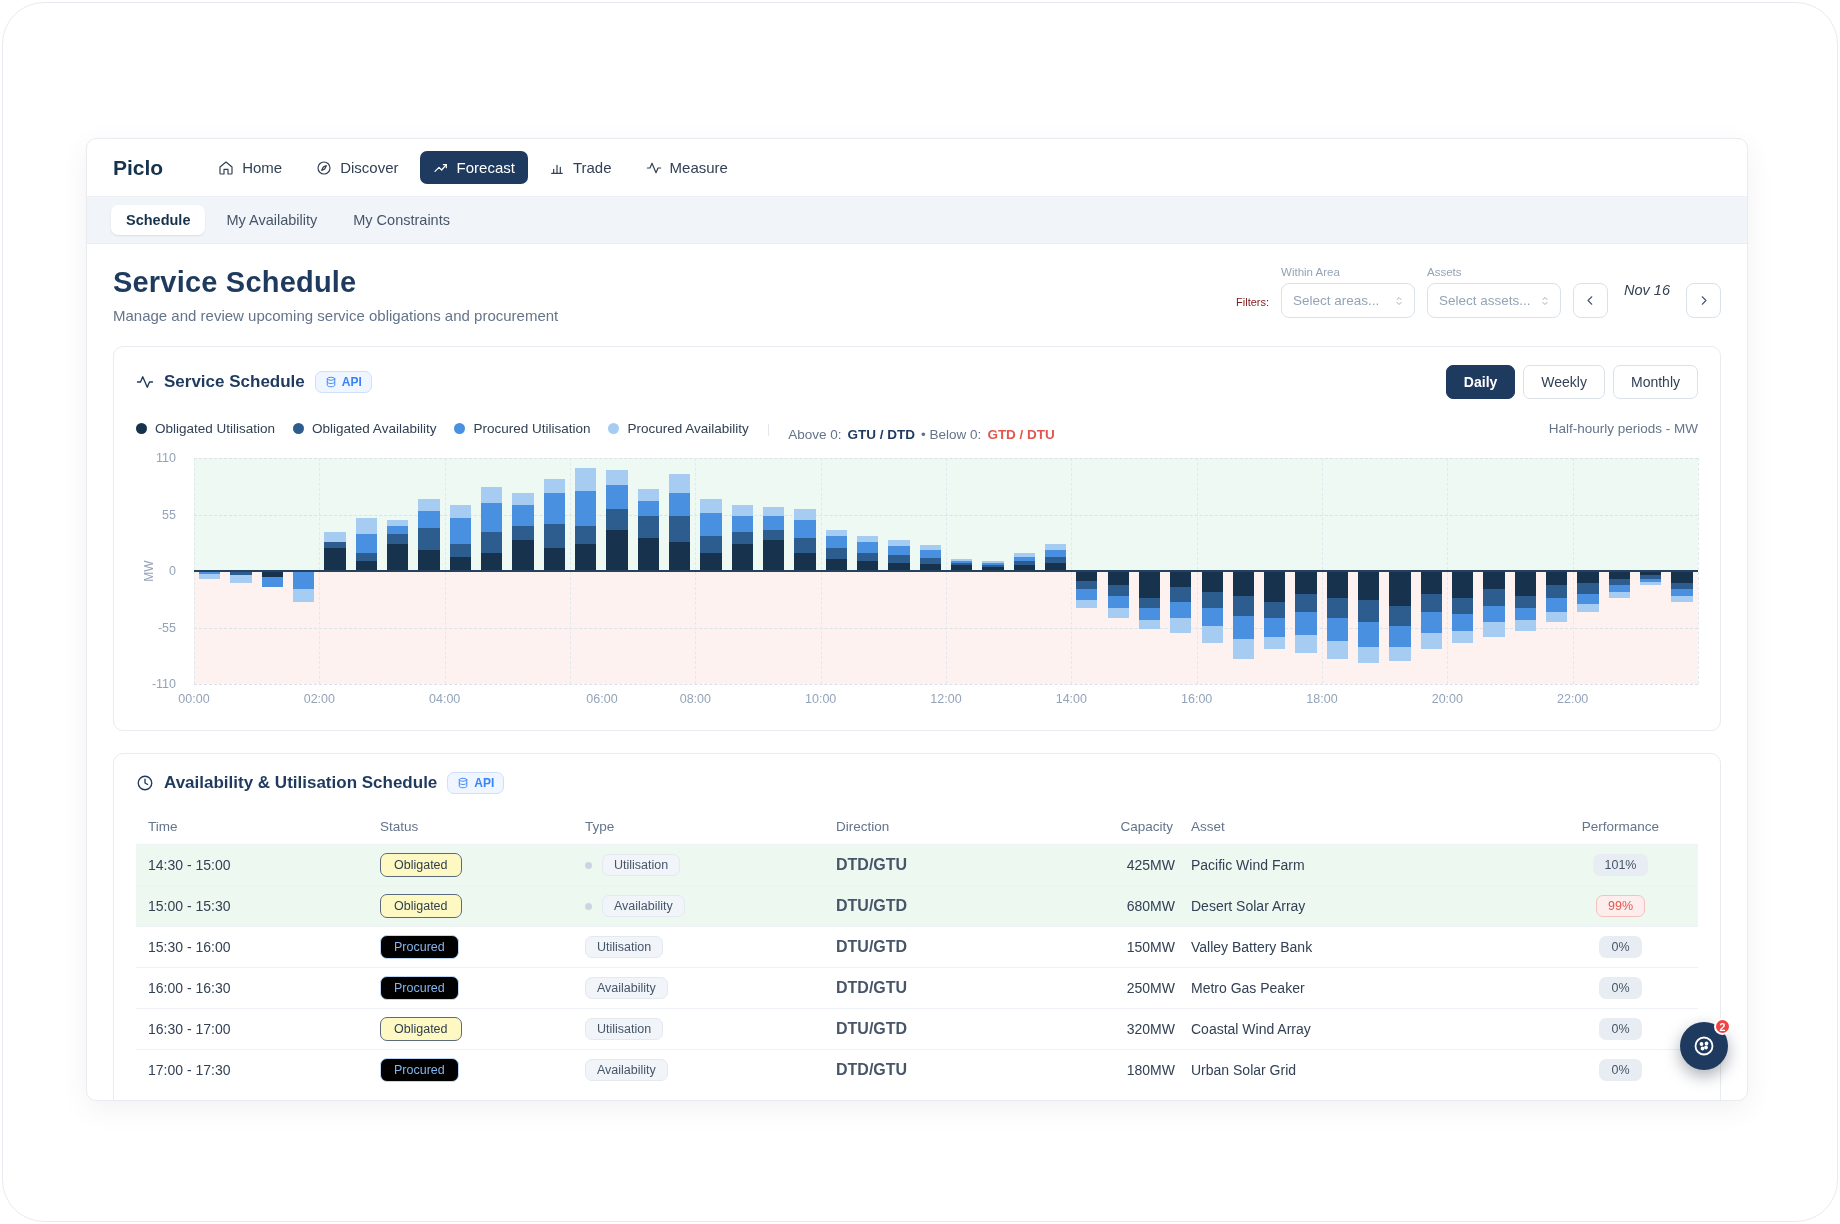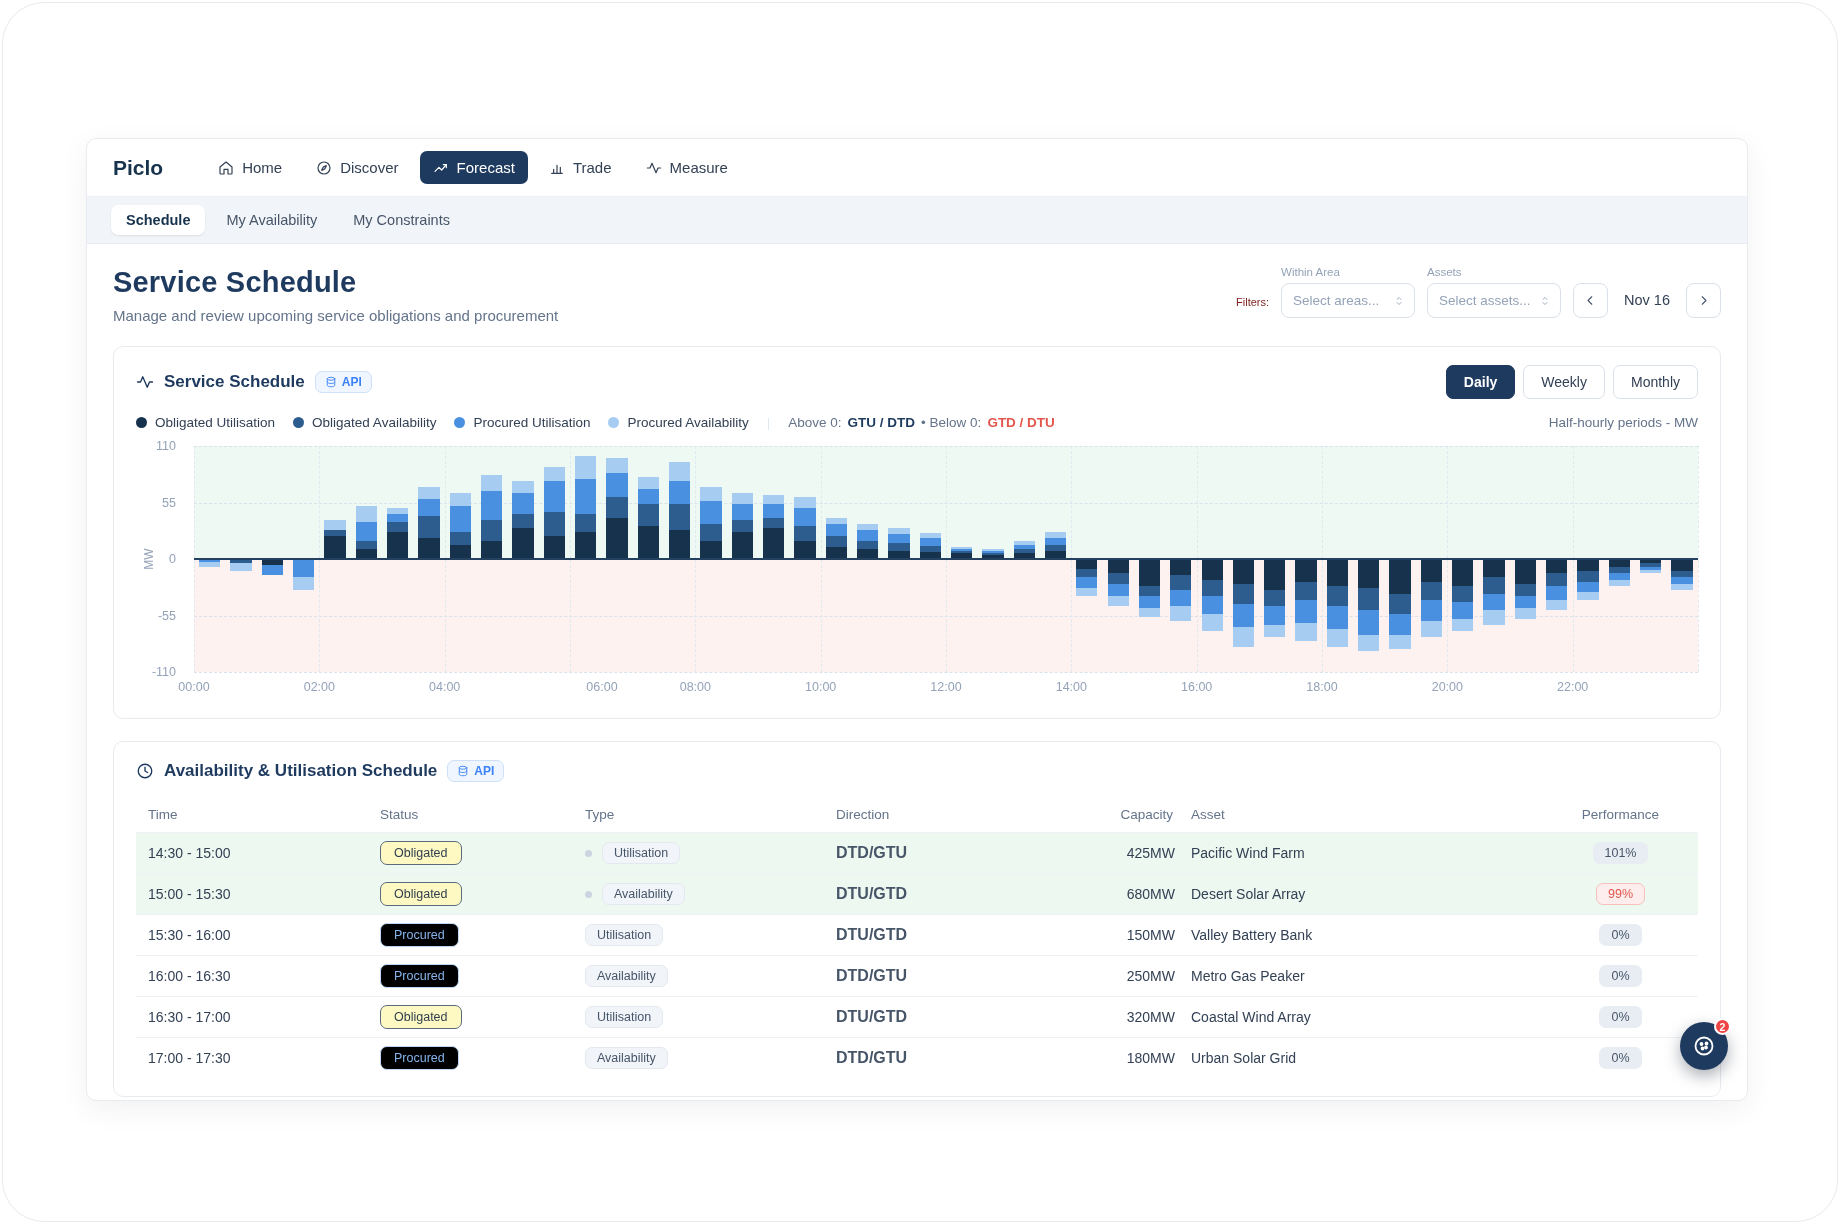--- a/index.html
+++ b/index.html
@@ -29,38 +29,38 @@
   .main { flex:1; padding:22px 26px; overflow:hidden; }
   .page-head { display:flex; justify-content:space-between; align-items:flex-start; }
   .page-head h1 { font-size:29px; font-weight:700; color:#1e3a5f; letter-spacing:.2px; }
   .page-head p { margin-top:8px; font-size:15px; color:#64748b; }
   .filters { display:flex; align-items:flex-end; gap:12px; }
   .filters-label { font-size:11px; color:#7f1d1d; margin-bottom:10px; }
   .filter-group { display:flex; flex-direction:column; gap:5px; }
   .filter-group > label { font-size:11.5px; color:#94a3b8; }
   .select { width:134px; height:35px; border:1px solid #dbe1e8; border-radius:8px; background:#fff; display:flex; align-items:center; justify-content:space-between; padding:0 9px 0 11px; font-size:13.5px; color:#94a3b8; cursor:pointer; }
   .icon-btn { width:35px; height:35px; border:1px solid #dbe1e8; border-radius:8px; background:#fff; display:flex; align-items:center; justify-content:center; color:#475569; cursor:pointer; }
-  .date-label { font-size:14.5px; color:#334155; margin:0 4px 10px; }
+  .date-label { font-size:14.5px; color:#334155; margin:0 4px 20px;font-style:italic; }
 
   
   .card { border:1px solid #e8ebef; border-radius:10px; background:#fff; padding:18px 22px; margin-top:22px; }
   .card-head { display:flex; align-items:center; justify-content:space-between; }
   .card-title-wrap { display:flex; align-items:center; gap:10px; }
   .card-title-wrap h2 { font-size:17px; font-weight:700; color:#1e3a5f; }
   .api-badge { display:inline-flex; align-items:center; gap:5px; padding:3px 9px; border:1px solid #cfe0f8; background:#eff6ff; color:#3b82f6; border-radius:7px; font-size:12px; font-weight:700; }
   .range-group { display:flex; gap:8px; }
   .range-btn { padding:8px 17px; border-radius:7px; border:1px solid #dbe1e8; background:#fff; font-size:14px; color:#334155; font-family:inherit; cursor:pointer; }
   .range-btn.active { background:#1e3a5f; border-color:#1e3a5f; color:#fff; font-weight:600; }
 
   
   .legend-row { display:flex; align-items:center; gap:18px; margin-top:16px; font-size:13.5px; }
   .legend-item { display:inline-flex; align-items:center; gap:8px; color:#334155; }
   .legend-dot { width:11px; height:11px; border-radius:50%; display:inline-block; }
   .legend-sep { color:#e2e8f0; }
-  .note { color:#64748b; display:inline-flex; gap:6px; align-items:center; }
+  .note { color:#64748b; display:inline-flex; gap:6px; align-items:center;margin-top:12px; }
   .note b { color:#1e3a5f; font-weight:700; }
   .note b.red { color:#e2574d; }
   .units-note { margin-left:auto; color:#64748b; font-size:13.5px; }
 
   
   .chart { position:relative; margin-top:16px; padding-left:58px; height:254px; }
   .mw-label { position:absolute; left:2px; top:106px; transform:rotate(-90deg); font-size:12px; color:#94a3b8; }
   .yaxis { position:absolute; left:0; top:0; width:52px; height:226px; }
   .ylab { position:absolute; right:12px; transform:translateY(-50%); font-size:12.5px; color:#94a3b8; }
   .plot { position:relative; height:226px; }

